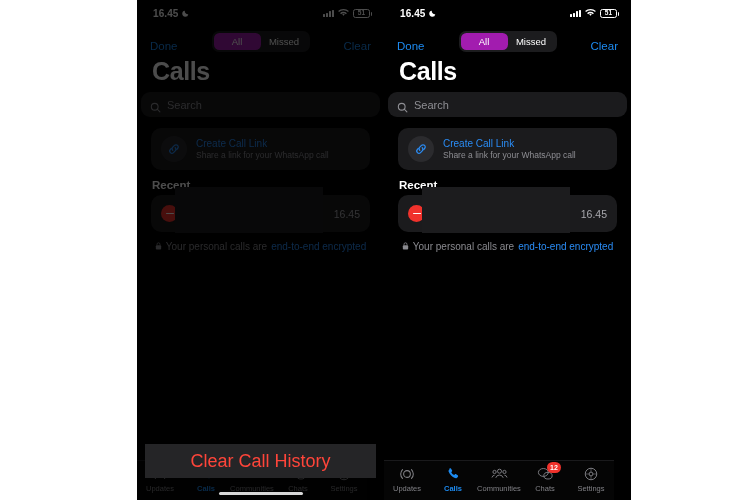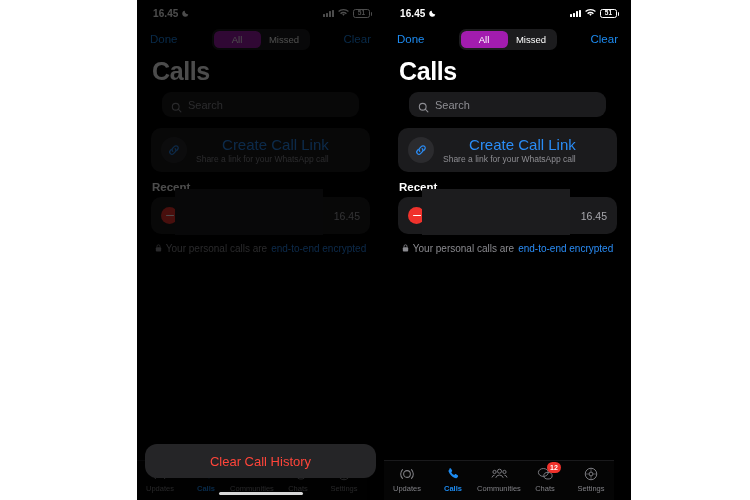--- a/index.html
+++ b/index.html
@@ -67,21 +67,21 @@
   }
   .battery:after {
     content: ""; position: absolute; right: -3px; top: 2.5px;
     width: 1.5px; height: 3.5px; background: #ffffff; border-radius: 0 1px 1px 0;
   }
   .battery span { font-size: 6.5px; line-height: 1; color: #ffffff; font-weight: bold; }
 
   
   .navrow {
     height: 26px;
-    display: flex; align-items: center; justify-content: space-between;
+    display: flex; align-items: flex-end; justify-content: space-between;
     padding: 0 13px;
   }
   .nav-action { color: #1d8bf1; font-size: 11.5px; }
   .segmented {
     display: flex;
     background: #1c1c1e;
     border-radius: 7px;
     padding: 2px;
     height: 21px;
     width: 98px;
@@ -99,21 +99,21 @@
   
   .bigtitle {
     color: #ffffff;
     font-size: 25px;
     font-weight: bold;
     letter-spacing: -0.4px;
     padding: 5px 15px 6px 15px;
   }
 
   
-  .searchwrap { padding: 0 25px; }
+  .searchwrap { padding: 0 4px; }
   .searchbar {
     height: 25px;
     background: #1b1b1d;
     border-radius: 9px;
     display: flex; align-items: center;
     padding: 0 9px;
     gap: 6px;
   }
   .search-text { color: #8e8e93; font-size: 11px; }
   .mag { width: 11px; height: 11px; flex: none; }
@@ -127,21 +127,21 @@
     padding: 8px 10px;
     gap: 9px;
   }
   .linkcircle {
     width: 26px; height: 26px; border-radius: 50%;
     background: #2b2b2e;
     display: flex; align-items: center; justify-content: center;
     flex: none;
   }
   .calllink-texts { display: flex; flex-direction: column; gap: 1px; }
-  .calllink-title { color: #2a8cf5; font-size: 15px; text-align: right; }
+  .calllink-title { color: #2a8cf5; font-size: 10px; }
   .calllink-sub { color: #8e8e93; font-size: 8.5px; }
 
   
   .recent-label {
     color: #ffffff;
     font-size: 11.5px;
     font-weight: bold;
     padding: 9px 15px 4px 15px;
   }
   .rowwrap { padding: 0 14px; position: relative; }
@@ -220,23 +220,23 @@
   .actionsheet {
     position: absolute;
     left: 8px; right: 8px;
     bottom: 22px;
     display: flex; flex-direction: column;
     gap: 7px;
     z-index: 10;
   }
   .sheet-btn {
     height: 34px;
-    border-radius: 12px;
-    display: flex; align-items: center; justify-content: center;
-    font-size: 13px;
+    border-radius: 0;
+    display: flex; align-items: center; justify-content: center;
+    font-size: 18px;
   }
   .sheet-destructive { background: #252527; color: #ff453a; }
   .sheet-cancel { background: #38383b; color: #2a8cf5; font-weight: bold; }
 
   
   .home-indicator {
     position: absolute;
     bottom: 5px; left: 50%;
     transform: translateX(-50%);
     width: 84px; height: 3.5px;

